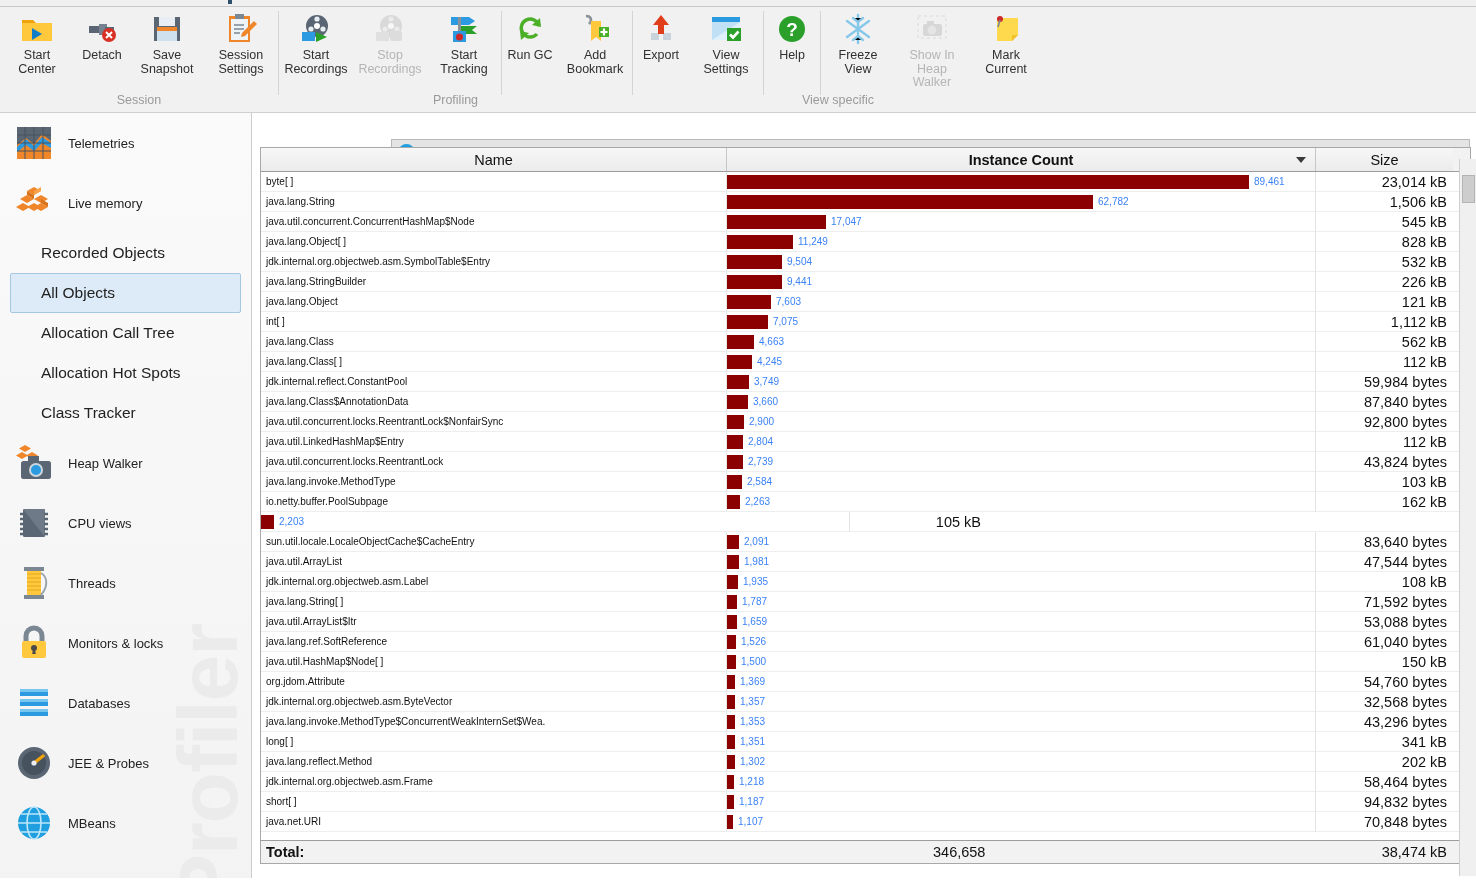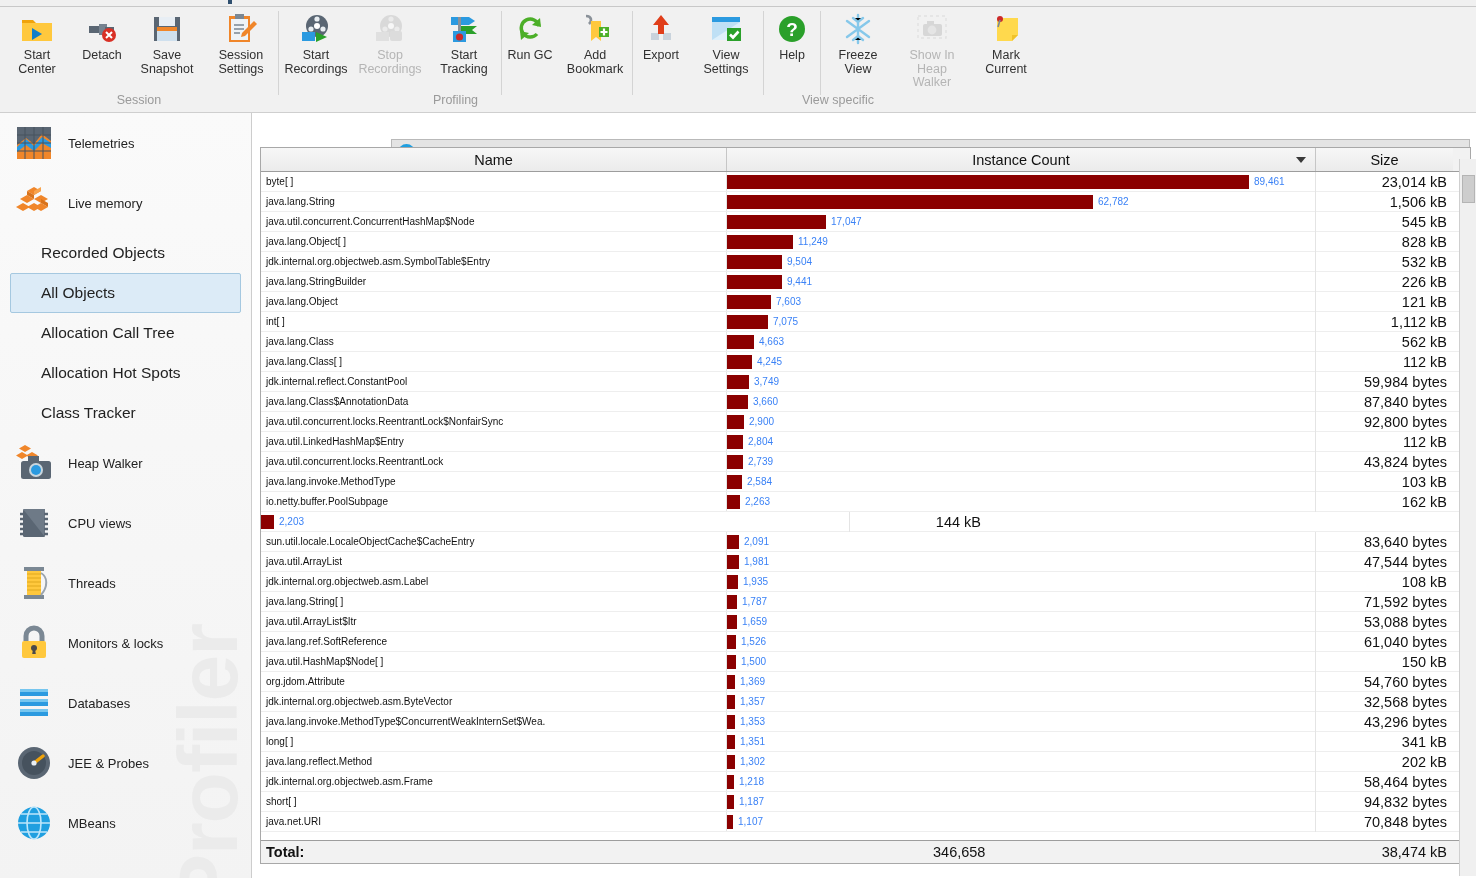--- a/index.html
+++ b/index.html
@@ -112,21 +112,21 @@
     position: absolute; left: 7px; top: 34px; width: 1211px; height: 717px;
     border: 1px solid #a8a8a8; background: #fff; overflow: hidden;
   }
   .thead { display: flex; height: 24px; background: #f2f2f2; border-bottom: 1px solid #9d9d9d; }
   .th {
     font-size: 14.5px; color: #111; display: flex; align-items: center;
     justify-content: center; position: relative;
     border-right: 1px solid #c6c6c6; background: linear-gradient(to bottom,#f7f7f7,#ebebeb);
   }
   .th.name { width: 466px; }
-  .th.count { width: 589px; }
+  .th.count { width: 589px; font-weight: bold; }
   .th.size { width: 137px; border-right: none; }
   .th .sortarrow {
     position: absolute; right: 9px; top: 50%; transform: translateY(-50%);
     width: 0; height: 0; border-left: 5.5px solid transparent;
     border-right: 5.5px solid transparent; border-top: 6px solid #3a3a3a;
   }
   .tbody { position: relative; height: 668px; overflow: hidden; }
   .trow {
     display: flex; height: 20px; align-items: center;
     border-bottom: 1px solid #eeeeee;
@@ -651,21 +651,21 @@
               <div class="bar" style="width: 13px; background: rgb(139, 0, 0);"></div>
               <span class="num">2,263</span>
             </div>
             <div class="c-size">162 kB</div>
           </div>
           <div class="trow">
             <div class="c-count">
               <div class="bar" style="width: 13px; background: rgb(139, 0, 0);"></div>
               <span class="num">2,203</span>
             </div>
-            <div class="c-size">144 kB</div>
+            <div class="c-size">105 kB</div>
           </div>
           <div class="trow">
             <div class="c-name">sun.util.locale.LocaleObjectCache$CacheEntry</div>
             <div class="c-count">
               <div class="bar" style="width: 12px; background: rgb(139, 0, 0);"></div>
               <span class="num">2,091</span>
             </div>
             <div class="c-size">83,640 bytes</div>
           </div>
           <div class="trow">

